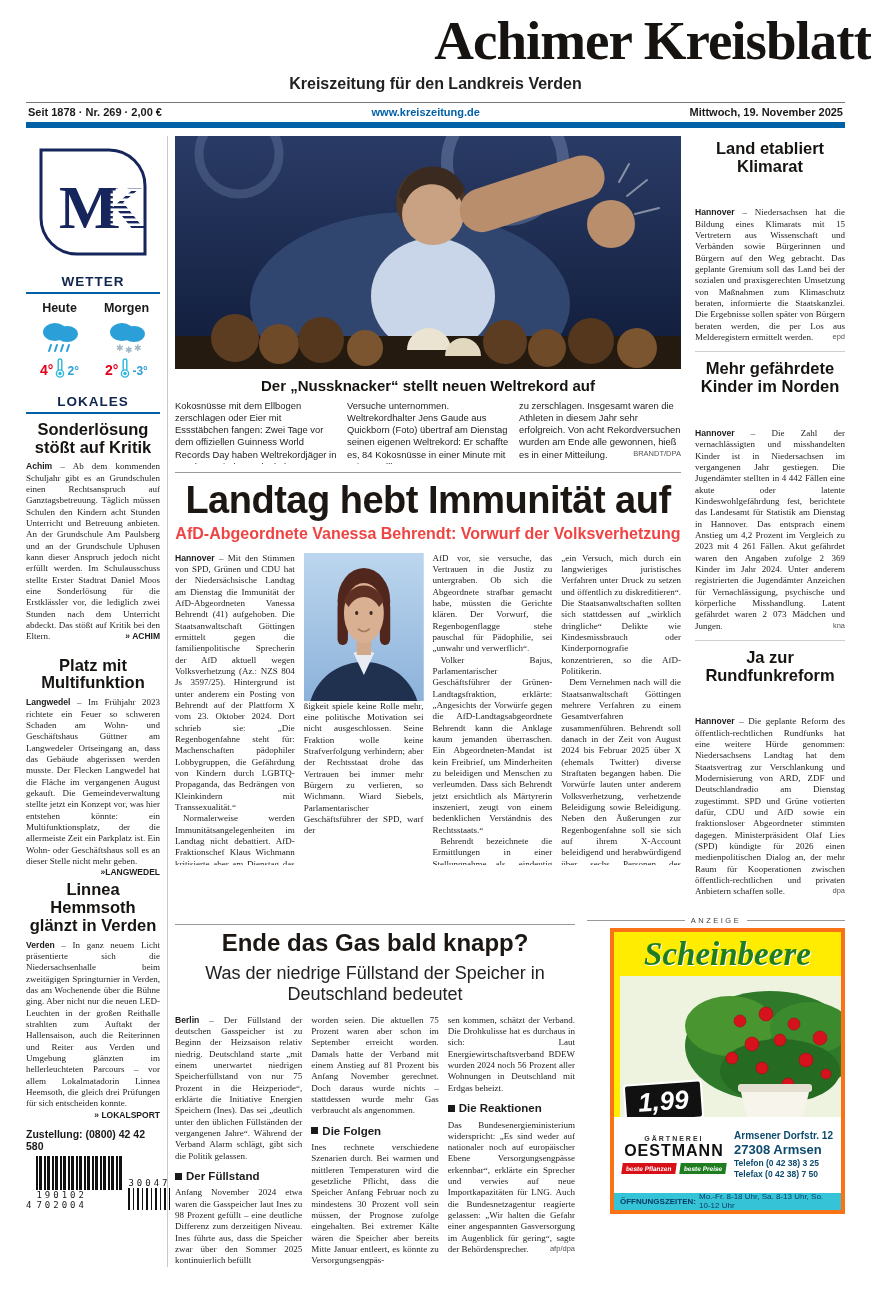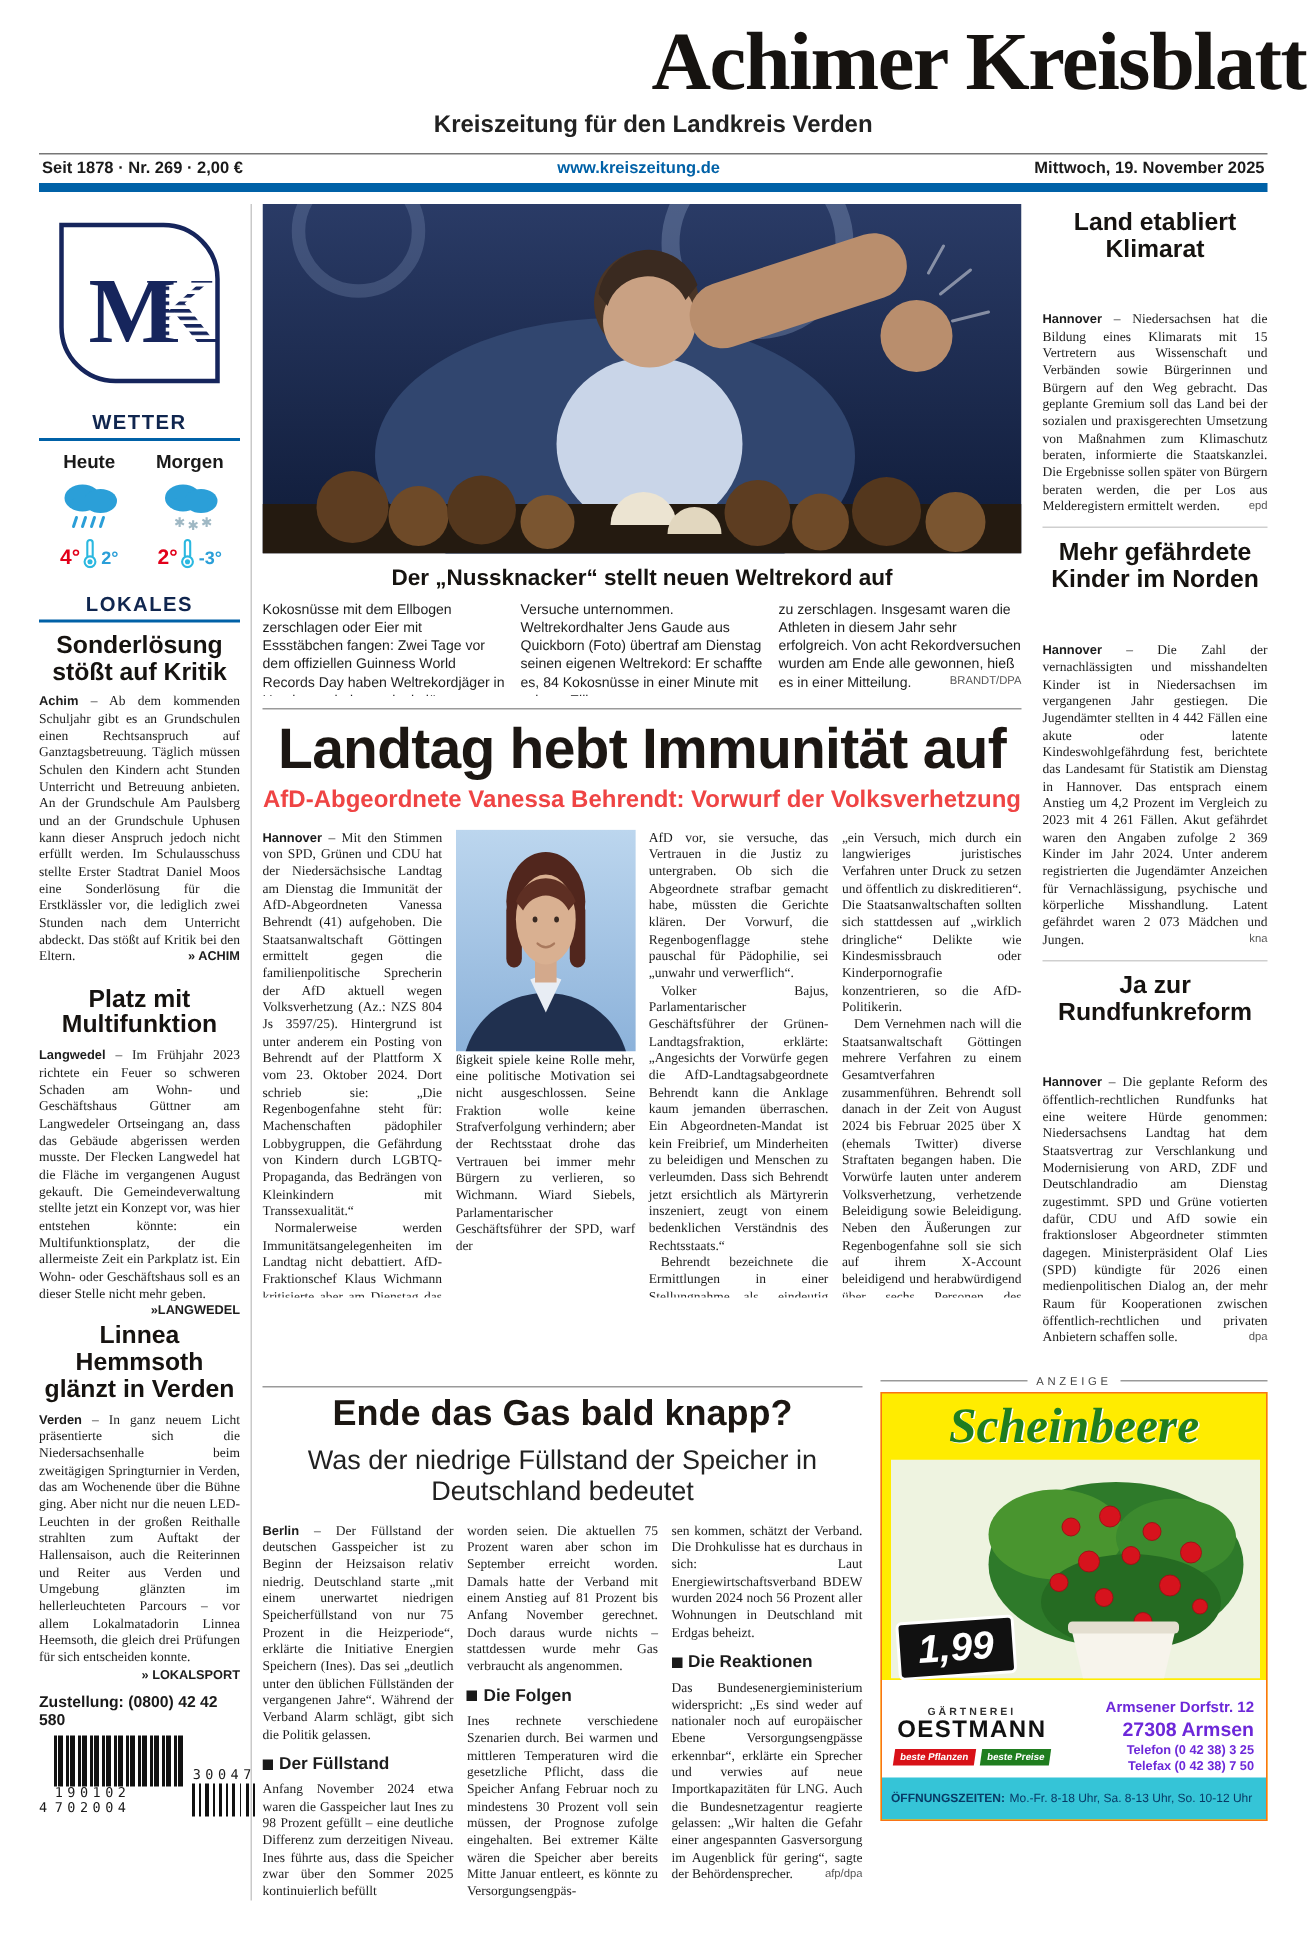--- a/index.html
+++ b/index.html
@@ -108,46 +108,46 @@
   .gas-cols .gcol { flex:1; }
   .gsub { font-family:"Liberation Sans", sans-serif; font-weight:bold; font-size:11.5px;
     margin:7px 0 4px; text-align:left; text-indent:0 !important; display:flex; align-items:center; gap:4px; }
   .sq { width:7px; height:7px; background:#1a1a1a; flex:none; display:inline-block; }
 
   
   .anzeige-row { display:flex; align-items:center; margin-bottom:3px; }
   .anzeige-row .line { flex:1; height:1px; background:#999; }
   .anzeige-label { font-size:7.5px; letter-spacing:2.5px; color:#444; padding:0 6px; }
   .ad { background:#ffec00; height:286px; position:relative; overflow:hidden;
-    border:1px solid #f97316; }
+    border:4px solid #f97316;margin-left:23px; }
   .ad-title { font-family:"Liberation Serif", serif; font-style:italic; font-weight:bold;
     font-size:33px; color:#1f7d1f; text-align:center; line-height:1; padding-top:6px;
     text-shadow:1px 1px 0 #fff; }
   .ad-photo { position:absolute; left:6px; right:6px; top:44px; height:146px; }
   .ad-desc { position:absolute; left:12px; top:50px; width:100px;
     font-weight:bold; font-size:10px; line-height:1.25; color:#fff;
     text-shadow:0 1px 2px rgba(0,0,0,.75); white-space:pre-line; }
   .price-badge { position:absolute; left:10px; top:150px; background:#111; color:#fff;
     font-weight:bold; font-style:italic; font-size:26px; padding:2px 12px;
     border:2px solid #fff; border-radius:4px; transform:rotate(-4deg); }
   .ad-bottom { position:absolute; left:0; right:0; bottom:17px; height:76px;
     background:#fff; display:flex; align-items:center; justify-content:space-between;
     padding:0 8px; }
   .store { text-align:center; }
   .store-pre { font-size:7px; letter-spacing:2px; font-weight:bold; color:#333; }
   .store-name { font-size:16px; font-weight:bold; letter-spacing:1px; color:#111; }
   .badges { display:flex; gap:4px; justify-content:center; margin-top:3px; }
   .badge { color:#fff; font-size:6.5px; font-weight:bold; padding:2px 4px; transform:skewX(-8deg); }
   .badge.red { background:#d81118; }
   .badge.green { background:#1f7d1f; }
-  .addr { text-align:right; color:#6d28d9; font-weight:bold; line-height:1.25; }
+  .addr { text-align:left; color:#0c4a6e; font-weight:bold; line-height:1.25; }
   .addr .a1 { font-size:10px; }
   .addr .a2 { font-size:13px; }
   .addr .a3 { font-size:8.5px; }
-  .hours-bar { position:absolute; left:0; right:0; bottom:0; height:28px; background:#35c4d7;
+  .hours-bar { position:absolute; left:0; right:0; bottom:0; height:17px; background:#35c4d7;
     display:flex; align-items:center; padding:0 6px; color:#083a66; font-size:8px; }
   .hours-bar b { margin-right:3px; font-size:8px; }
 </style>
 </head>
 <body>
 
 <div class="page">
 
   <header class="masthead">
     <div class="mast-title">Achimer Kreisblatt</div>

